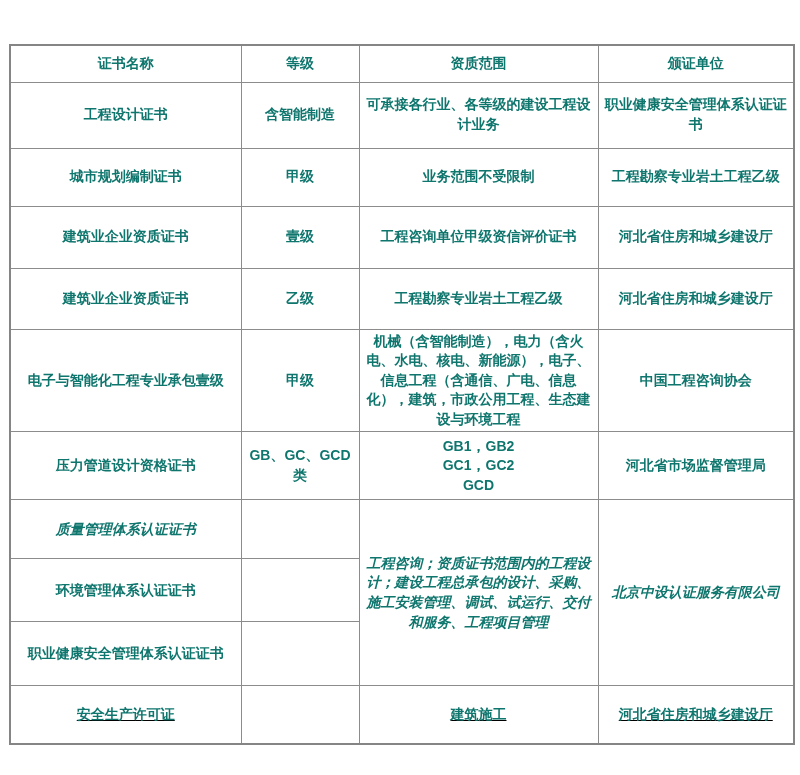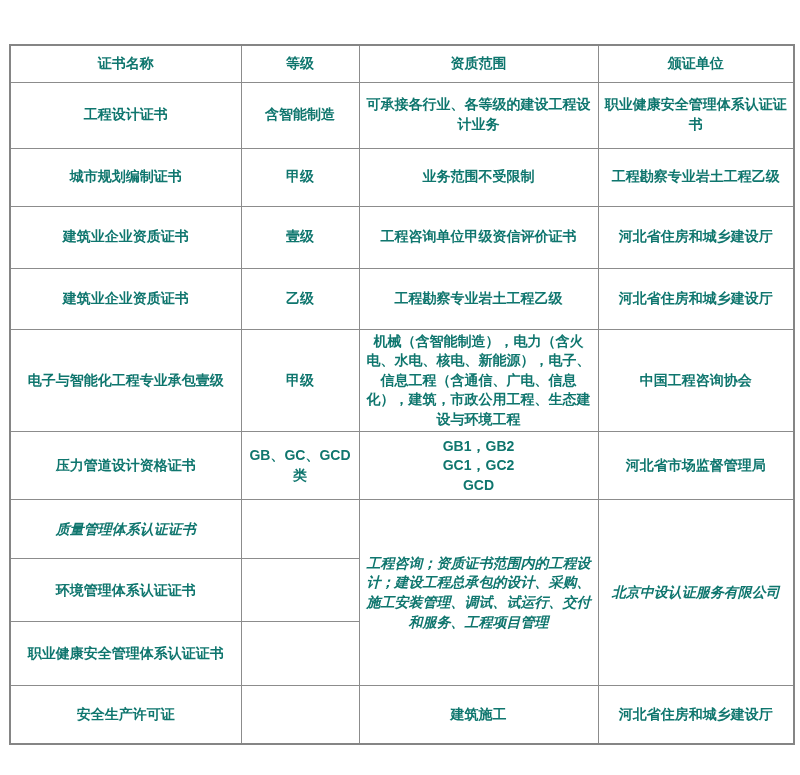--- a/index.html
+++ b/index.html
@@ -43,21 +43,21 @@
   tr.h-head { height: 37px; }
   tr.r1  { height: 66px; margin-left: 44px; }
   tr.r2  { height: 58px; }
   tr.r3  { height: 62px; }
   tr.r4  { height: 61px; }
   tr.r5  { height: 79px; }
   tr.r6  { height: 68px; }
   tr.r7  { height: 59px; font-style: italic; }
   tr.r8  { height: 63px; }
   tr.r9  { height: 64px; }
-  tr.r10 { height: 58px; }
+  tr.r10 { height: 58px; text-decoration: underline; }
 </style>
 </head>
 <body>
 
 <div class="table-wrap">
   <table class="cert-table">
     <colgroup>
       <col style="width:231px">
       <col style="width:118px">
       <col style="width:239px">

